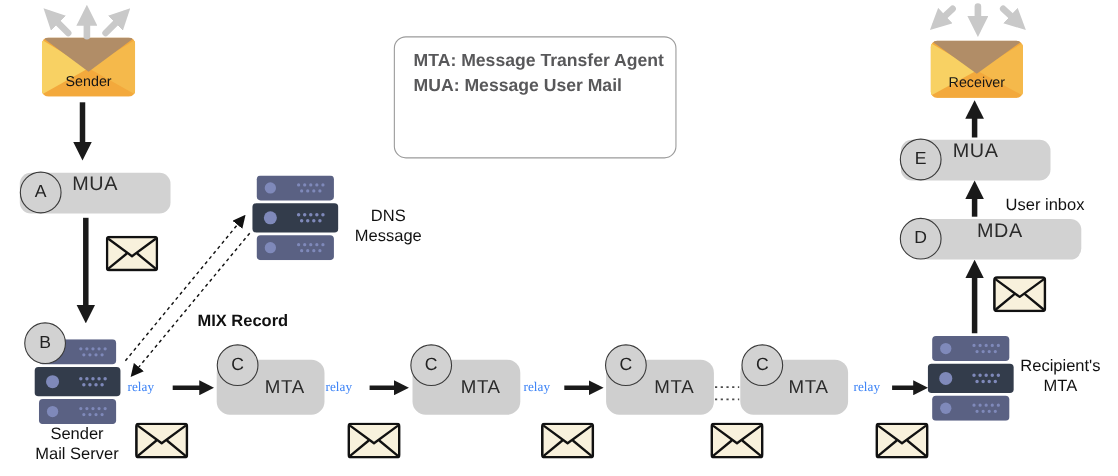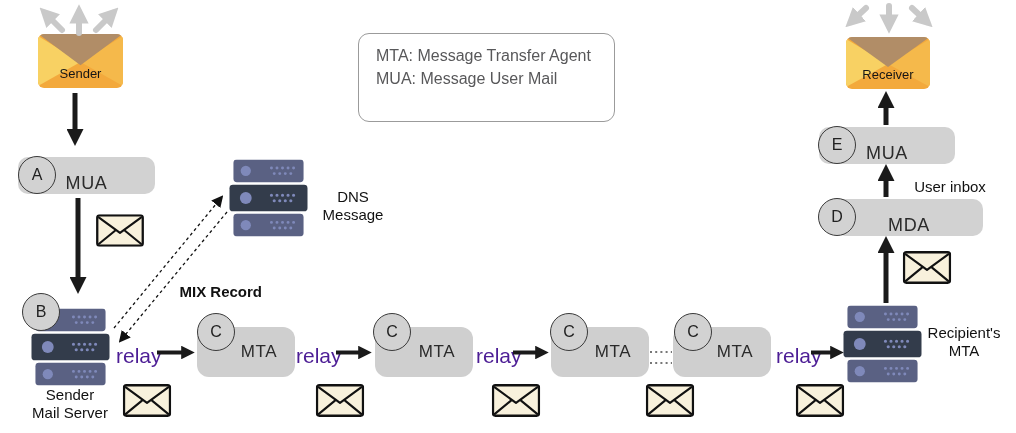--- a/index.html
+++ b/index.html
@@ -1,35 +1,35 @@
 <!DOCTYPE html>
 <html style="--ink: #1a1a1a; --pill: #d2d2d2; --box: #cfcfcf; --server-light: #5a6183; --server-dark: #333c4b; --server-dot: #7f89ba; --env-cream: #f8f1dc; --env-body: #f3a93c; --env-left: #f8d163; --env-right: #f5b94b; --env-flap: #b18d67; --arrow-gray: #c9c9c9; --legend-text: #58585a;"><head>
 <meta charset="utf-8">
 <style>
   html,body{margin:0;padding:0;background:#fff;}
   .canvas{position:relative;width:1016px;height:433px;background:#fff;overflow:hidden;
           font-family:"Liberation Sans",sans-serif;color:var(--ink,#1a1a1a);}
   .overlay{position:absolute;left:0;top:0;width:1016px;height:433px;z-index:2;pointer-events:none;}
   .pill{position:absolute;height:37px;background:var(--pill,#d2d2d2);border-radius:10px;
-        display:flex;align-items:flex-end;justify-content:center;z-index:1;}
+        display:flex;align-items:flex-start;justify-content:center;z-index:1;}
   .pill-label{font-size:18px;letter-spacing:.6px;color:#2b2b2b;}
   .mta-box{position:absolute;width:98px;height:50px;background:var(--box,#cfcfcf);border-radius:12px;
         display:flex;align-items:center;justify-content:center;padding-left:26px;box-sizing:border-box;z-index:1;}
   .mta-label{font-size:17px;letter-spacing:.6px;color:#2b2b2b;}
   .badge{position:absolute;width:38px;height:38px;border-radius:50%;background:var(--pill,#d2d2d2);
         border:1.4px solid #3a3a3a;display:flex;align-items:center;justify-content:center;
         font-size:16px;color:#222;z-index:3;box-sizing:border-box;}
   .lbl{position:absolute;font-size:15px;font-weight:500;color:#111;text-align:center;line-height:18px;z-index:1;}
   .lbl-bold{font-weight:600;text-align:right;}
-  .relay{position:absolute;font-size:21px;color:#4c1d95;z-index:1;}
+  .relay{position:absolute;font-size:12px;color:#3b82f6;z-index:1;font-family:Liberation Serif, serif;}
   .env{position:absolute;z-index:1;}
   .big-env{position:absolute;z-index:1;}
   .env-label{position:absolute;left:0;right:0;bottom:7px;text-align:center;font-size:13px;font-weight:500;color:#151515;}
-  .legend-box{position:absolute;left:358px;top:33px;width:257px;height:89px;background:#fff;
-        border:1.5px solid #9b9b9b;border-radius:11px;box-sizing:border-box;padding:10px 0 0 17px;z-index:1;}
+  .legend-box{position:absolute;left:358px;top:33px;width:257px;height:111px;background:#fff;
+        border:1.5px solid #9b9b9b;border-radius:11px;box-sizing:border-box;padding:10px 0 0 17px;z-index:1;font-weight:bold;}
   .legend-line{font-size:16px;color:var(--legend-text,#58585a);line-height:23px;}
   .hidden-defs{position:absolute;width:0;height:0;overflow:hidden;}
 </style>
 </head>
 <body>
 
 <div class="canvas">
 
   <svg class="hidden-defs" aria-hidden="true">
     <defs>

